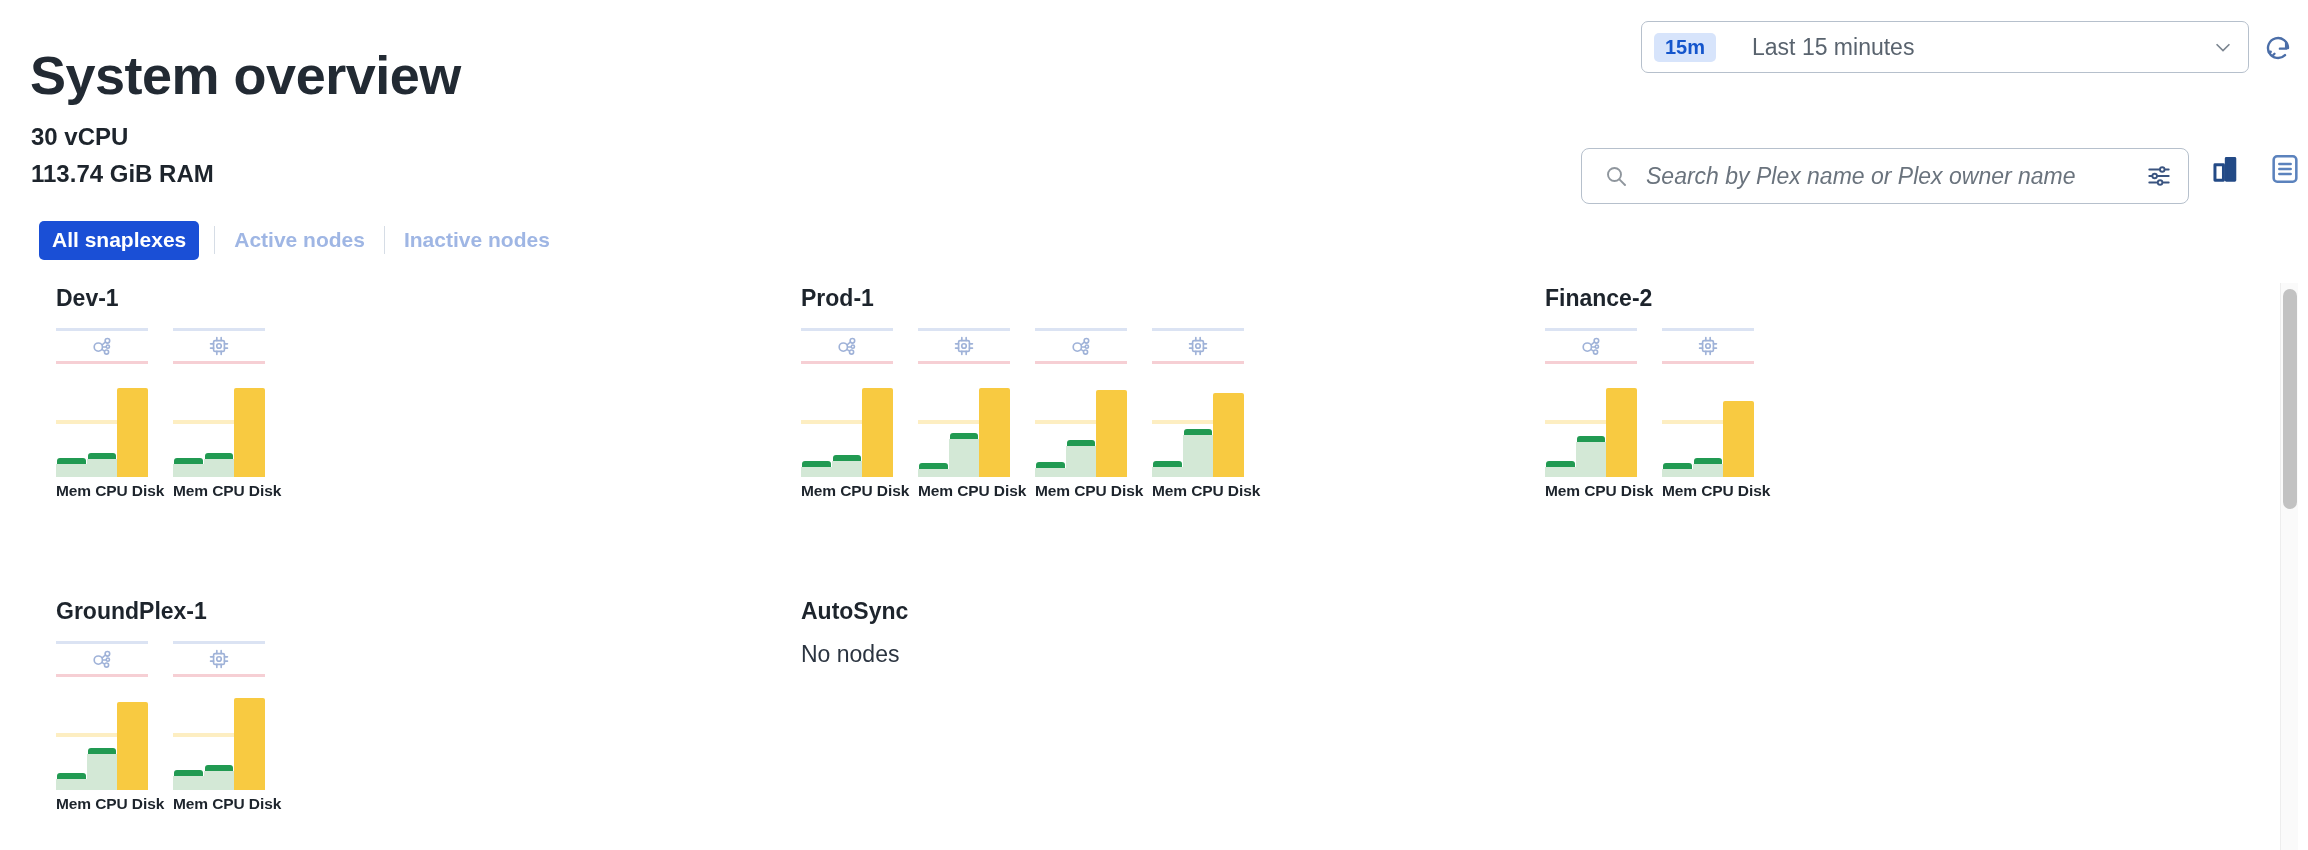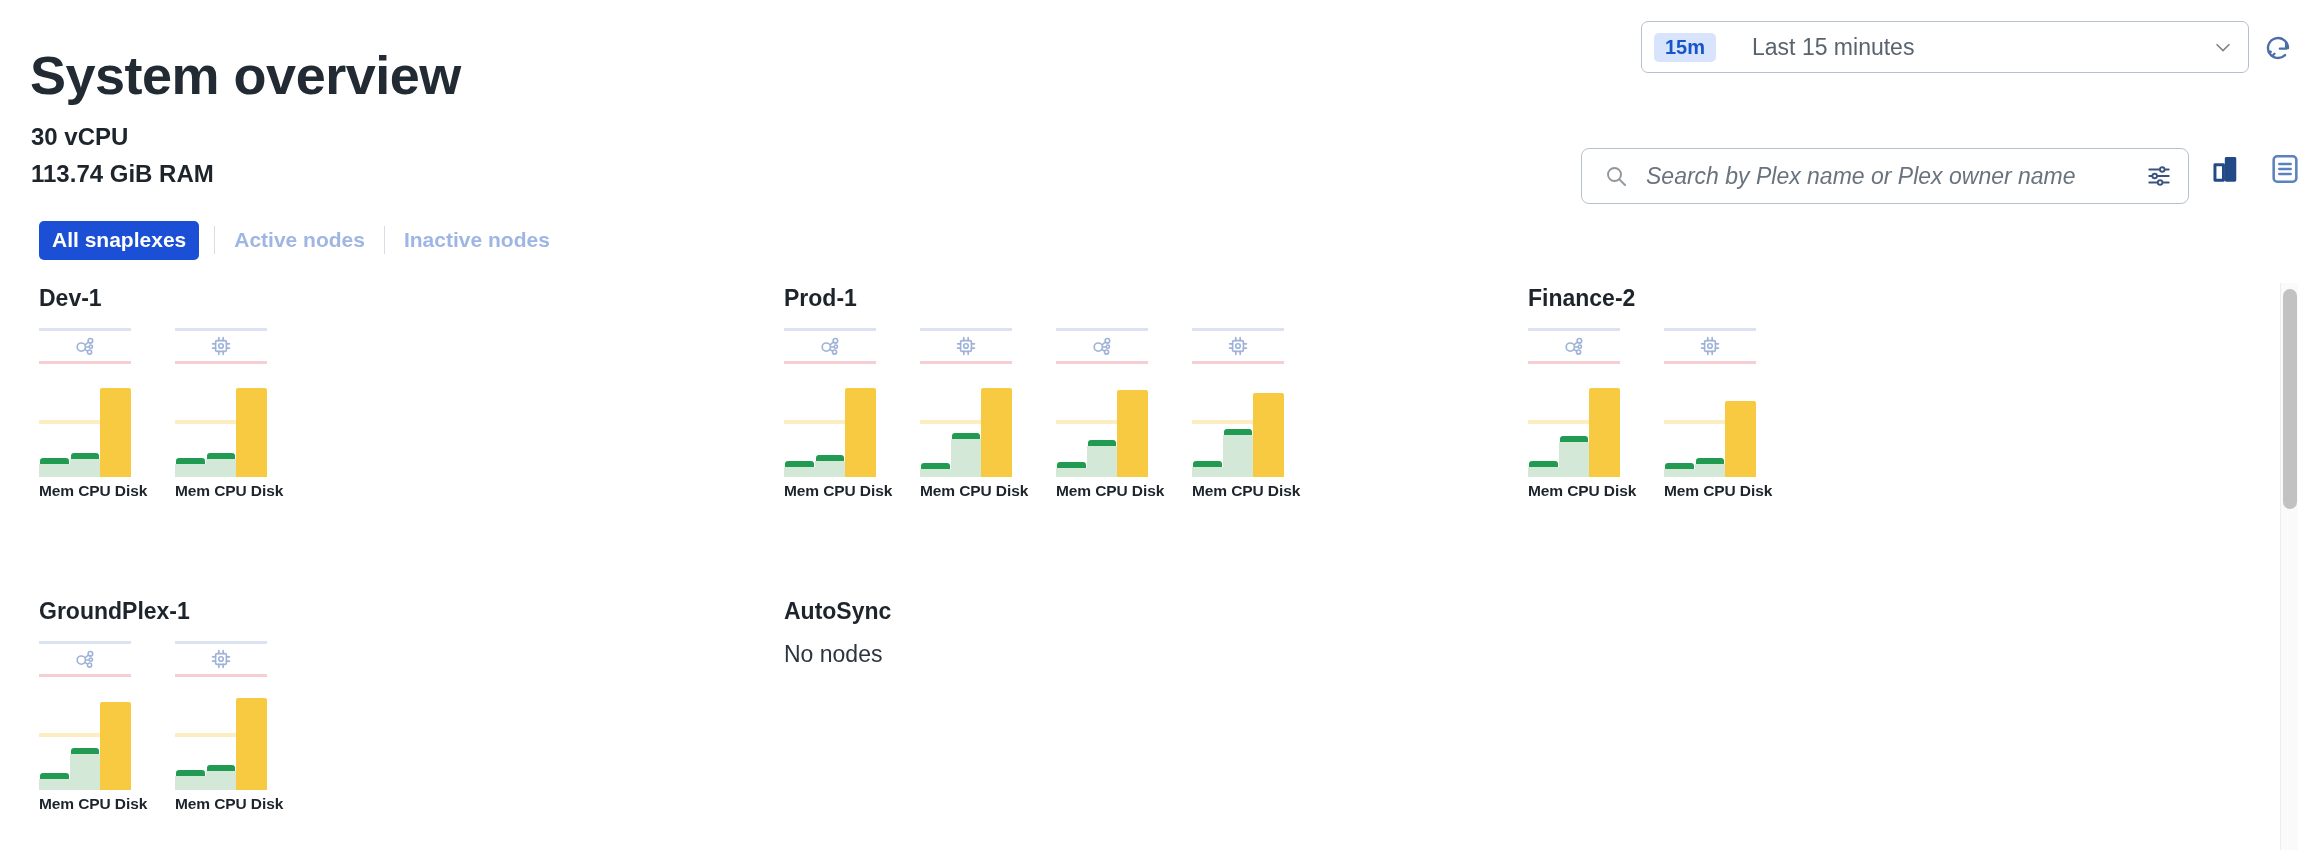--- a/index.html
+++ b/index.html
@@ -138,21 +138,21 @@
   }
   .tab-div {
     width: 1px; height: 28px;
     background: #d6dde6;
     margin: 0 15px;
   }
 
   
   .grid {
     position: absolute;
-    left: 0; top: 285px;
+    left: 17px; top: 285px;
     width: 2265px;
     height: 565px;
     overflow: hidden;
   }
   .group {
     position: absolute;
   }
   .group-title {
     font-size: 23px;
     font-weight: 700;
@@ -160,21 +160,21 @@
     margin: 0 0 16px 0;
     white-space: nowrap;
   }
   .no-nodes {
     font-size: 23px;
     color: #2b3440;
     font-weight: 400;
   }
   .nodes {
     display: flex;
-    gap: 44px;
+    gap: 25px;
     justify-content: flex-end;
   }
 
   
   .node { width: 92px; }
   .node-head {
     width: 92px;
     border-top: 3px solid #dbe3f3;
     border-bottom: 3px solid #f6cfd4;
     height: 36px;

